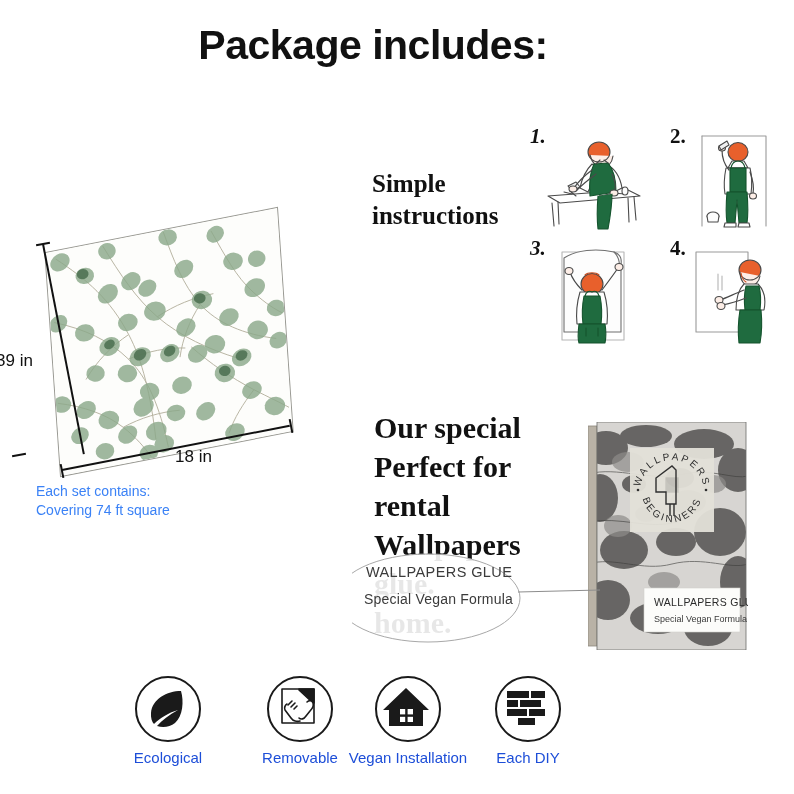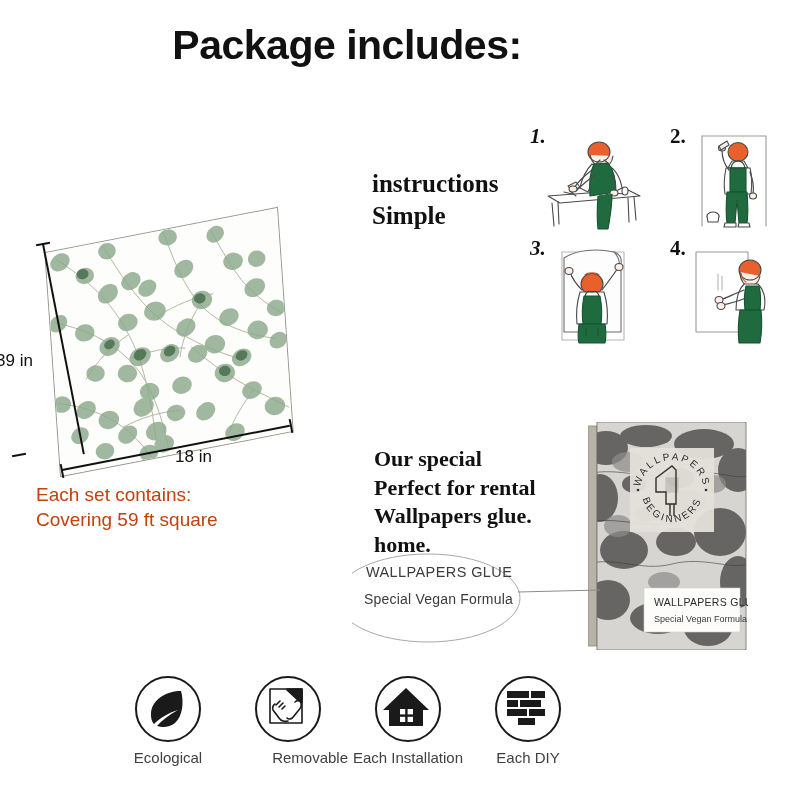--- a/index.html
+++ b/index.html
@@ -15,20 +15,21 @@
 
   
   .title{
     position:absolute;left:0;top:22px;width:694px;
     text-align:center;
     font-family:"Liberation Sans", sans-serif;
     font-weight:bold;
     font-size:41px;
     letter-spacing:-0.5px;
     color:#111;
+    padding-left:26px;
   }
 
   
   .sheet-wrap{position:absolute;left:18px;top:228px;width:300px;height:260px;}
   .sheet{
     position:absolute;left:32px;top:2px;
     width:236px;height:222px;
     transform:rotate(-11deg) skewX(-7deg);
     transform-origin:50% 50%;
     background:#fdfdfb;
@@ -47,21 +48,21 @@
     position:absolute;
     font-family:"Liberation Sans", sans-serif;
     font-size:17px;color:#111;white-space:nowrap;
   }
   .dim-label-v{left:-4px;top:351px;}
   .dim-label-h{left:175px;top:447px;}
 
   .set-info{
     position:absolute;left:36px;top:482px;
     font-family:"Liberation Sans", sans-serif;
-    font-size:19px;line-height:1.33;color:#c2410c;white-space:nowrap;
+    font-size:14px;line-height:1.33;color:#3b82f6;white-space:nowrap;
   }
 
   
   .instr-heading{
     position:absolute;left:372px;top:168px;width:160px;
     font-family:"Liberation Serif", serif;
     font-weight:bold;font-size:25px;line-height:1.28;color:#111;
   }
   .steps{position:absolute;left:528px;top:124px;width:262px;height:232px;}
   .step{position:absolute;width:122px;height:112px;}
@@ -72,51 +73,51 @@
   .step-num{
     position:absolute;left:2px;top:0;
     font-family:"Liberation Serif", serif;
     font-weight:bold;font-style:italic;font-size:21px;color:#111;
   }
   .step-2 .step-num,.step-4 .step-num{font-style:normal;}
   .step svg{position:absolute;left:14px;top:6px;}
 
   
   .glue-heading{
-    position:absolute;left:374px;top:445px;width:190px;
+    position:absolute;left:374px;top:408px;width:190px;
     font-family:"Liberation Serif", serif;
-    font-weight:bold;font-size:22px;line-height:1.30;color:#111;
+    font-weight:bold;font-size:30px;line-height:1.30;color:#111;
   }
   .glue-pack{position:absolute;left:588px;top:422px;width:160px;height:228px;}
   .glue-pack svg{display:block;}
 
   .callout{position:absolute;left:352px;top:550px;width:250px;height:102px;}
   .callout svg{display:block;}
   .callout-t1{
     position:absolute;left:14px;top:14px;
     font-family:"Liberation Sans", sans-serif;
     font-size:14.5px;color:#3b3b3b;letter-spacing:.4px;white-space:nowrap;
   }
   .callout-t2{
     position:absolute;left:12px;top:41px;
     font-family:"Liberation Sans", sans-serif;
     font-size:14px;color:#3b3b3b;letter-spacing:.2px;white-space:nowrap;
   }
 
   
   .features{position:absolute;left:100px;top:676px;width:600px;height:108px;}
   .feature{position:absolute;width:120px;text-align:center;}
-  .f0{left:8px;}  .f1{left:128px;text-align:right;} .f2{left:248px;}
+  .f0{left:8px;}  .f1{left:140px;} .f2{left:248px;}
   .f3{left:368px;} .f4{left:488px;}
   .feature .ring{width:62px;height:62px;margin:0 auto;border:2px solid #1a1a1a;border-radius:50%;position:relative;}
   .feature .ring svg{position:absolute;left:0;top:0;}
   .feature .cap{
     margin-top:7px;
     font-family:"Liberation Sans", sans-serif;
-    font-size:15px;color:#404040;white-space:nowrap;
+    font-size:15px;color:#1d4ed8;white-space:nowrap;
   }
 </style>
 </head>
 <body>
 
 <div class="stage">
 
   <div class="title">Package includes:</div>
 
   <div class="sheet-wrap">
@@ -214,26 +215,26 @@
     <div class="dim-line dim-h"></div>
     <div class="dim-line dim-h-cap-l"></div>
     <div class="dim-line dim-h-cap-r"></div>
   </div>
 
   <div class="dim-label dim-label-v">39 in</div>
   <div class="dim-label dim-label-h">18 in</div>
 
   <div class="set-info">
     <div>Each set contains:</div>
-    <div>Covering 59 ft square</div>
+    <div>Covering 74 ft square</div>
   </div>
 
   <div class="instr-heading">
+    <div>Simple</div>
     <div>instructions</div>
-    <div>Simple</div>
   </div>
 
   <div class="steps">
 
     <div class="step step-1">
       <span class="step-num">1.</span>
       <svg width="104" height="104" viewBox="0 0 104 104" xmlns="http://www.w3.org/2000/svg">
         <g stroke="#4a4a4a" stroke-width="1.1" fill="none" stroke-linejoin="round" stroke-linecap="round">
 
           <path d="M6 66 L86 60 L98 66 L18 73 Z" fill="#ffffff"></path>
@@ -476,21 +477,21 @@
 
     <div class="feature f2">
       <div class="ring">
         <svg width="58" height="58" viewBox="0 0 58 58" xmlns="http://www.w3.org/2000/svg">
           <path d="M29 10 L52 32 L46 32 L46 48 L12 48 L12 32 L6 32 Z" fill="#1a1a1a"></path>
           <rect x="23" y="31" width="13" height="13" fill="#ffffff"></rect>
           <rect x="28.2" y="31" width="2.4" height="13" fill="#1a1a1a"></rect>
           <rect x="23" y="36.4" width="13" height="2.4" fill="#1a1a1a"></rect>
         </svg>
       </div>
-      <div class="cap">Each Installation</div>
+      <div class="cap">Vegan Installation</div>
     </div>
 
     <div class="feature f3">
       <div class="ring">
         <svg width="58" height="58" viewBox="0 0 58 58" xmlns="http://www.w3.org/2000/svg">
           <g fill="#1a1a1a">
             <rect x="10" y="13" width="22" height="7"></rect>
             <rect x="34" y="13" width="14" height="7"></rect>
             <rect x="10" y="22" width="11" height="7"></rect>
             <rect x="23" y="22" width="21" height="7"></rect>

